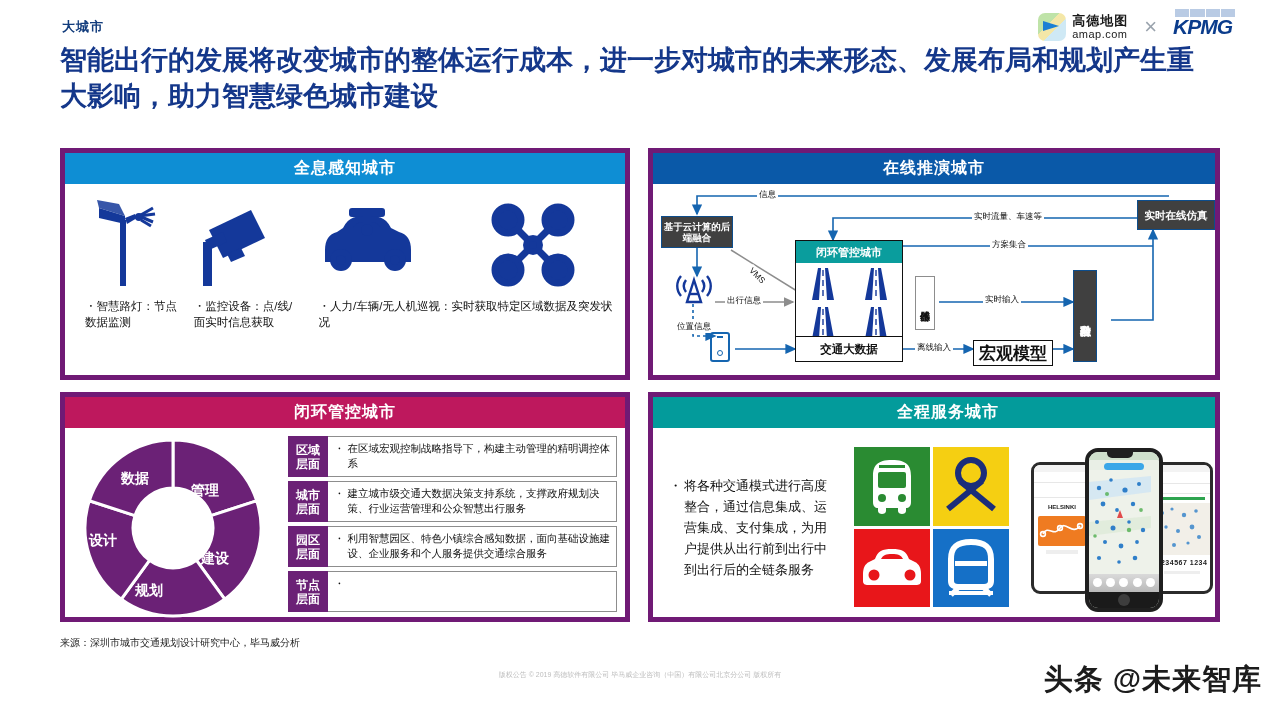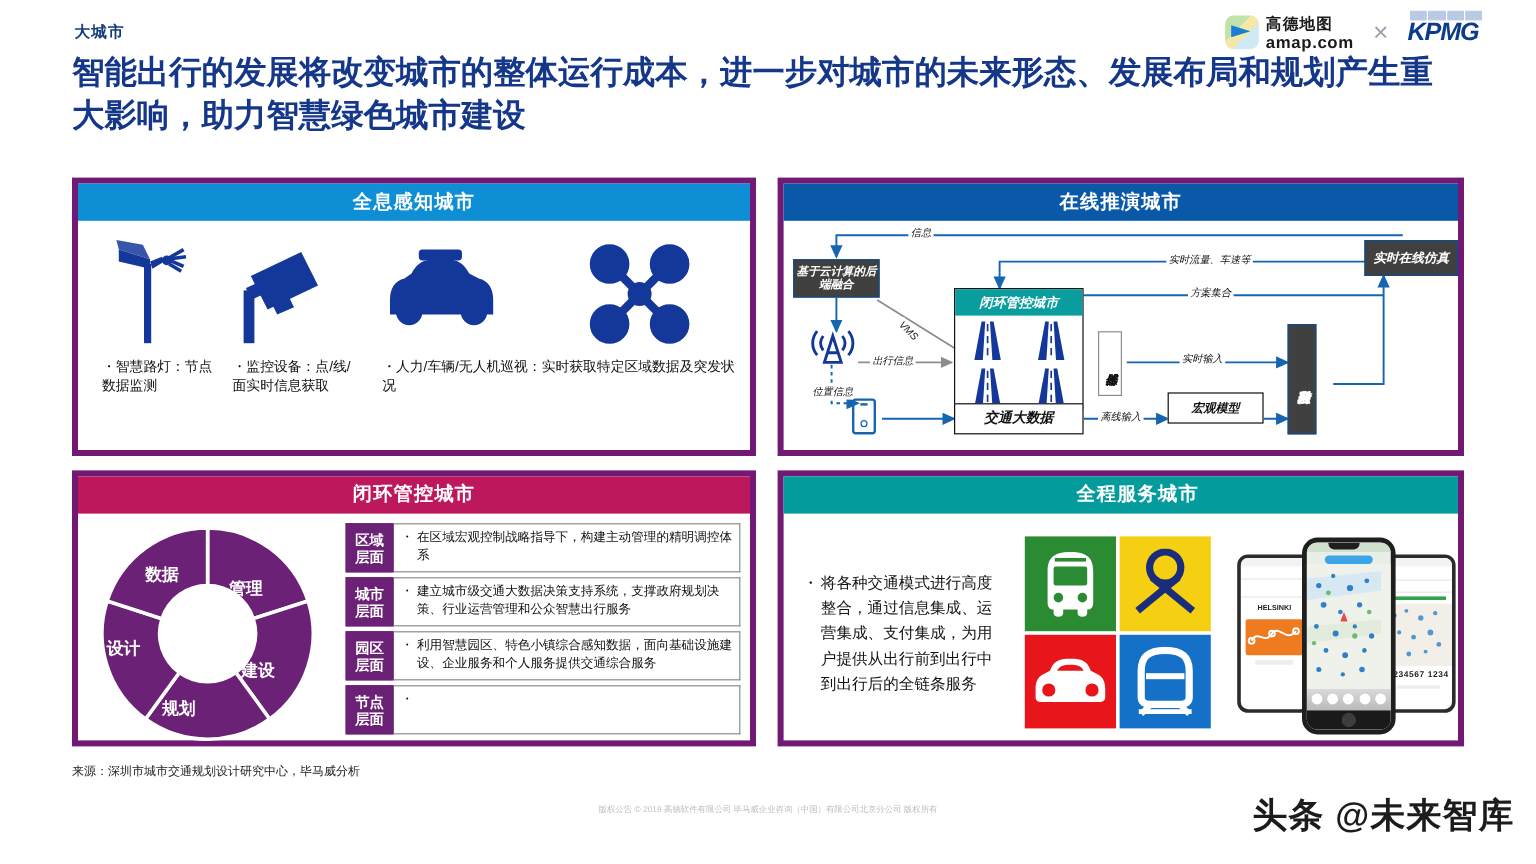--- a/index.html
+++ b/index.html
@@ -14,21 +14,21 @@
   #page-title{position:absolute;left:60px;top:42px;width:1160px;font-size:27px;font-weight:bold;
      color:#14378a;line-height:36px;letter-spacing:0px;}
   #logo-block{position:absolute;right:48px;top:10px;height:34px;display:flex;align-items:center;gap:12px;}
   .amap-wrap{display:flex;align-items:center;gap:6px;}
   .amap-tile{width:28px;height:28px;border-radius:7px;position:relative;overflow:hidden;
      background:linear-gradient(135deg,#bfe3a8 0%,#bfe3a8 38%,#f4e7a8 38%,#f4e7a8 60%,#cfe9f5 60%,#cfe9f5 100%);}
   .amap-tile:after{content:"";position:absolute;left:5px;top:8px;width:0;height:0;
      border-left:16px solid #1a7fd4;border-top:5px solid transparent;border-bottom:5px solid transparent;}
   .amap-text{display:flex;flex-direction:column;line-height:1;}
   .amap-cn{font-size:13px;font-weight:bold;color:#1a1a1a;letter-spacing:1px;}
-  .amap-en{font-size:14px;font-weight:bold;color:#1a1a1a;letter-spacing:0.5px;margin-top:2px;}
+  .amap-en{font-size:11px;font-weight:normal;color:#1a1a1a;letter-spacing:0.5px;margin-top:2px;}
   .x-mark{font-size:22px;color:#9aa3ad;font-weight:300;padding:0 4px;}
   .kpmg{font-size:21px;font-weight:bold;font-style:italic;color:#0b3c8c;letter-spacing:-1px;position:relative;}
   .kpmg-bars{position:absolute;left:2px;top:-6px;width:60px;height:8px;display:flex;gap:1px;}
   .kpmg-bars i{flex:1;background:#b9cbe4;display:block;}
 
   
   .panel{position:absolute;border:5px solid #701a75;background:#fff;box-sizing:border-box;}
   .panel-head{height:31px;display:flex;align-items:center;justify-content:center;
      color:#fff;font-size:16px;font-weight:bold;letter-spacing:1px;}
   .panel-body{position:relative;box-sizing:border-box;}
@@ -45,21 +45,21 @@
   
   #sense-body{height:228px;padding:8px 10px 0 10px;}
   .sense-icons{display:flex;height:96px;align-items:flex-end;}
   .sense-ic{display:flex;align-items:flex-end;justify-content:center;}
   .sense-texts{display:flex;margin-top:10px;}
   .sense-txt{font-size:11.5px;color:#111;line-height:16px;}
   svg.navy path,svg.navy polygon,svg.navy circle,svg.navy rect{fill:#14389a;}
 
   
   #online-body{height:200px;}
-  #flow{position:absolute;left:0;top:0;width:570px;height:204px;font-style:italic;}
+  #flow{position:absolute;left:0;top:0;width:570px;height:204px;}
   .fl-label{position:absolute;font-size:8.5px;color:#111;white-space:nowrap;background:#fff;padding:0 2px;}
   .fl-box{position:absolute;box-sizing:border-box;display:flex;align-items:center;justify-content:center;
      text-align:center;font-weight:bold;line-height:11px;}
   .fl-blue{background:#404040;color:#fff;border:1px solid #0d4d8c;}
   .fl-white{background:#fff;color:#111;border:1.5px solid #0f0f0f;}
   .fl-teal{background:#0a9d9d;color:#fff;}
   .fl-gray{background:#fff;color:#111;border:1px solid #8d8d8d;}
 
   
   #loop-body{height:198px;padding:6px 8px 0 8px;display:flex;}
@@ -279,21 +279,21 @@
               <path d="M26 34 L20 2 L17 2 L19 34 Z" fill="#14389a"></path>
               <path d="M14.3 4 L15.7 4 L15.7 10 L14.3 10 Z M14.3 14 L15.7 14 L15.7 20 L14.3 20 Z M14.3 24 L15.7 24 L15.7 30 L14.3 30 Z" fill="#14389a"></path>
             </svg>
         </div>
       </div>
 
       <div class="fl-box fl-white" style="left:142px;top:152px;width:108px;height:26px;font-size:11.5px;">交通大数据</div>
 
       <div class="fl-box fl-gray" style="left:262px;top:92px;width:20px;height:54px;font-size:10px;writing-mode:vertical-rl;">传感器</div>
 
-      <div class="fl-box fl-white" style="left:320px;top:143px;width:80px;height:26px;font-size:10px;">宏观模型</div>
+      <div class="fl-box fl-white" style="left:320px;top:156px;width:80px;height:26px;font-size:17px;">宏观模型</div>
 
       <div class="fl-box fl-blue" style="left:420px;top:86px;width:24px;height:92px;font-size:11px;writing-mode:vertical-rl;">前段融合</div>
 
       <div class="fl-box fl-blue" style="left:484px;top:16px;width:78px;height:30px;font-size:10.5px;">实时在线仿真</div>
     </div>
   </div>
 </div>
 
 <div class="panel" id="panel-loop">
   <div class="panel-head">闭环管控城市</div>

